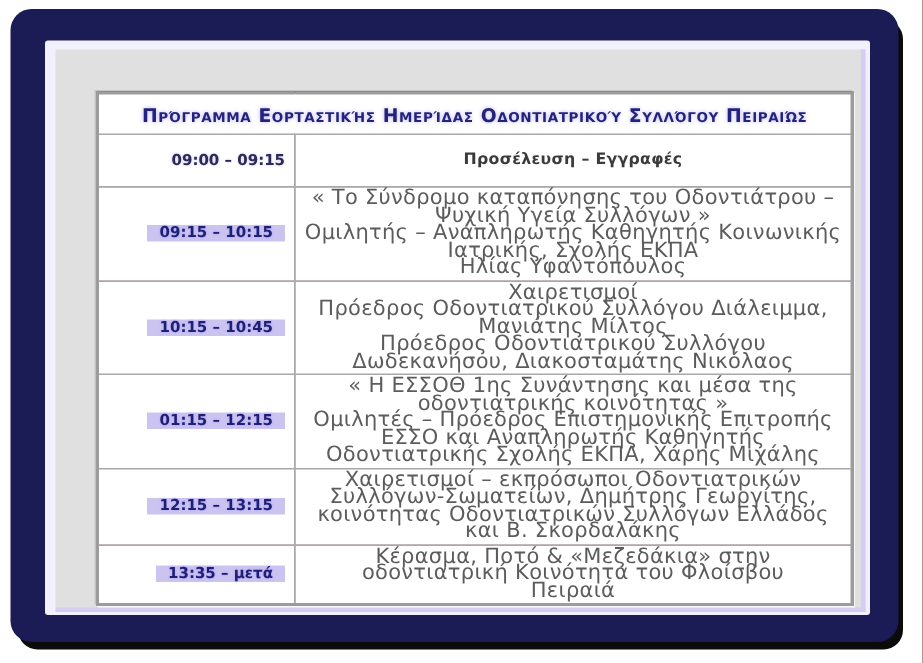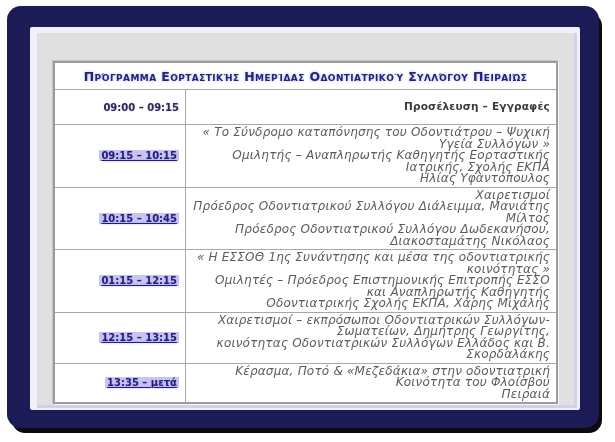--- a/index.html
+++ b/index.html
@@ -19,21 +19,21 @@
     background:#f2f0fc;border-radius:2px;
   }
   
   .panel{
     position:absolute;left:37px;top:33px;width:537px;height:372px;
     background:#e0e0e0;
     border-right:3px solid #d4cef4;border-bottom:3px solid #d4cef4;
   }
   
   table.schedule{
-    position:absolute;left:53px;top:61px;width:505px;
+    position:absolute;left:64px;top:61px;width:505px;
     border-collapse:collapse;background:#7f1d1d;
     border:2px solid #9c9c9c;
     box-shadow:1px 1px 0 #f8f8f8, -1px -1px 0 #c4c4c4;
   }
   table.schedule td{
     border:1px solid #a8a8a8;background:#ffffff;
     padding:2px 6px;vertical-align:middle;
   }
   td.title-cell{
     text-align:center;height:22px;
@@ -41,30 +41,29 @@
     font-variant:small-caps;letter-spacing:0.4px;
     text-shadow:0 0 3px #b9b1ee;
     white-space:nowrap;
   }
   td.time-cell{
     width:118px;text-align:right;
     font-size:10px;font-weight:bold;color:#1f1f7a;
     white-space:nowrap;
   }
   td.time-cell .hl{
-    background:#cbc4f1;padding:0 2px;
+    background:#cbc4f1;padding:0 8px;
     text-shadow:0 0 2px #aaa0ea;
-    text-decoration:underline;
   }
   td.time-cell .plain{
     color:#2a2a55;text-shadow:0 0 2px #c9c2f0;
   }
-  td.session-cell{text-align:right;}
+  td.session-cell{text-align:center;}
   .line{
-    font-size:12px;font-style:italic;color:#5c5c5c;
+    font-size:14px;color:#5c5c5c;
     line-height:11.5px;letter-spacing:0.2px;
   }
   tr.r1 .line{font-style:normal;font-weight:bold;color:#3b3b3b;font-size:10.5px;}
   tr.r4 .line{font-weight:bold;}
   
   tr.r1 td{height:30px;} tr.r2 td{height:40px;} tr.r3 td{height:36px;}
   tr.r4 td{height:14px;} tr.r5 td{height:42px;} tr.r6 td{height:32px;}
   tr.r7 td{height:22px;} tr.r8 td{height:30px;}
 </style>
 </head>
@@ -88,21 +87,21 @@
       <div class="line">Προσέλευση – Εγγραφές</div>
     </td>
   </tr>
 
   <tr class="r2">
     <td class="time-cell">
       <span class="hl">09:15 – 10:15</span>
     </td>
     <td class="session-cell">
       <div class="line">« Το Σύνδρομο καταπόνησης του Οδοντιάτρου – Ψυχική Υγεία Συλλόγων »</div>
-      <div class="line">Ομιλητής – Αναπληρωτής Καθηγητής Εορταστικής Ιατρικής, Σχολής ΕΚΠΑ</div>
+      <div class="line">Ομιλητής – Αναπληρωτής Καθηγητής Κοινωνικής Ιατρικής, Σχολής ΕΚΠΑ</div>
       <div class="line">Ηλίας Υφαντόπουλος</div>
     </td>
   </tr>
 
   <tr class="r3">
     <td class="time-cell">
       <span class="hl">10:15 – 10:45</span>
     </td>
     <td class="session-cell">
       <div class="line">Χαιρετισμοί</div>

